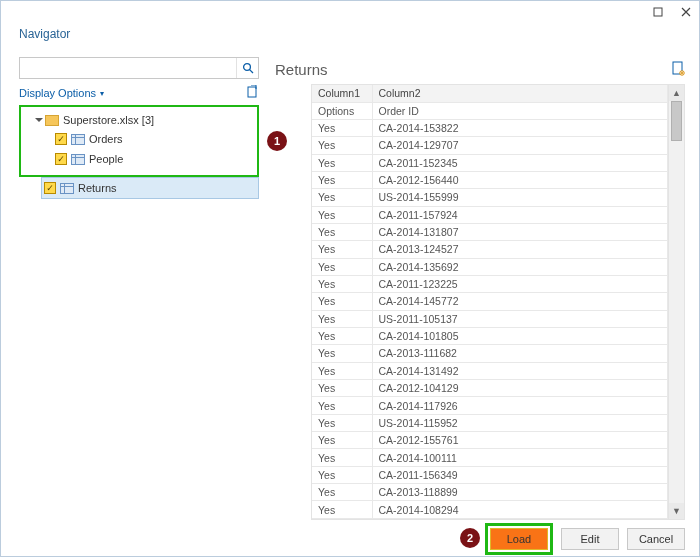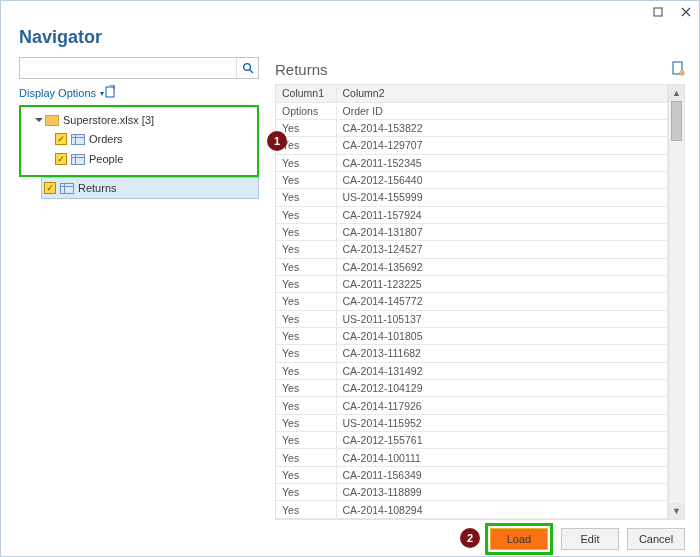--- a/index.html
+++ b/index.html
@@ -1,47 +1,47 @@
 <!DOCTYPE html>
 <html><head>
 <meta charset="utf-8">
 <style>
   * { box-sizing: border-box; margin: 0; padding: 0; }
   html, body { width: 700px; height: 557px; font-family: "Segoe UI", Arial, sans-serif; font-size: 11px; color: #333; background: #fff; overflow: hidden; }
   .window { width: 700px; height: 557px; border: 1px solid #bcd; position: relative; }
   .titlebar { height: 22px; display: flex; justify-content: flex-end; align-items: center; padding: 0 6px; gap: 14px; }
   .titlebar .icon-btn { width: 14px; height: 14px; display: flex; align-items: center; justify-content: center; color: #444; cursor: pointer; }
   .header { padding: 4px 18px 8px; }
-  .header h1 { font-size: 18px; font-weight: 700; color: #2a6496; }
+  .header h1 { font-size: 12px; font-weight: 400; color: #2a6496; }
   .body { display: flex; position: absolute; top: 56px; left: 0; right: 0; bottom: 36px; }
   .left { width: 270px; padding: 0 8px 0 18px; }
   .right { flex: 1; padding: 0 14px 0 4px; display: flex; flex-direction: column; }
   .search { display: flex; border: 1px solid #c8c8c8; height: 22px; width: 240px; margin-bottom: 6px; }
   .search input { flex: 1; border: none; outline: none; padding: 0 4px; font-size: 11px; }
   .search .sbtn { width: 22px; display:flex; align-items:center; justify-content:center; color:#0b5ea8; border-left:1px solid #e2e2e2; cursor:pointer; }
-  .opts-row { display: flex; align-items: center; width: 240px; margin-bottom: 4px; }
+  .opts-row { display: flex; align-items: center; justify-content: space-between; width: 240px; margin-bottom: 4px; }
   .opts { color: #0b5ea8; font-size: 11px; cursor: pointer; display:flex; align-items:center; gap:4px;}
   .refresh { color:#0b5ea8; cursor:pointer; }
   .tree { width: 240px; }
   .anno-box1 { border: 2px solid #1fb814; padding: 4px 10px 6px; position: relative; }
   .file-row { display:flex; align-items:center; gap:4px; padding:3px 2px 3px 6px; cursor:pointer; }
   .tri { width:0; height:0; border-top:4px solid transparent; border-bottom:4px solid transparent; border-left:4px solid #555; transform: rotate(90deg);}
   .folder-icon { width:14px; height:11px; background:#f6c65a; border:1px solid #d6a434; }
   .sheet-row { display:flex; align-items:center; gap:4px; padding:4px 2px 4px 24px; cursor:pointer; }
   .sheet-row.sel { background:#daeaf7; border:1px solid #a8c8e4; margin-left:22px; padding-left:2px;}
   .cb { width:12px; height:12px; border:1px solid #b88a00; background:#ffd94a; display:flex; align-items:center; justify-content:center; font-size:9px; color:#5a4400; line-height:1;}
   .table-icon { width:14px; height:11px; border:1px solid #6a93c4; background:#dfeaf6; position:relative;}
   .table-icon::before { content:""; position:absolute; top:2px; left:0; right:0; height:1px; background:#6a93c4;}
   .table-icon::after { content:""; position:absolute; top:0; bottom:0; left:3px; width:1px; background:#6a93c4;}
   .badge { position:absolute; width:20px; height:20px; border-radius:50%; background:#7a1216; color:#fff; font-size:11px; font-weight:bold; display:flex; align-items:center; justify-content:center; }
   .badge1 { top: 24px; right: -30px; }
   .preview-header { display:flex; justify-content:space-between; align-items:center; padding:4px 0 6px;}
   .preview-title { color:#5c5c5c; font-size:15px; font-weight:400;}
   .sheet-action { color:#0b5ea8; cursor:pointer; }
-  .grid-wrap { flex:1; border:1px solid #e3e3e3; display:flex; overflow:hidden;}
+  .grid-wrap { flex:1; border:1px solid #e3e3e3; display:flex; overflow:hidden;margin-left:36px;}
   .grid { flex:1; border-collapse:collapse; width:100%; }
   .grid th, .grid td { border-bottom:1px solid #e8e8e8; border-right:1px solid #e8e8e8; text-align:left; padding:2px 6px; font-size:10.5px; color:#555; height:17px; white-space:nowrap;}
   .grid th { background:#f3f3f3; color:#444; font-weight:400;}
   .col1 { width: 60px; }
   .scrollbar { width:16px; background:#f1f1f1; border-left:1px solid #e3e3e3; position:relative;}
   .scroll-up, .scroll-down { height:16px; display:flex; align-items:center; justify-content:center; color:#666; font-size:9px; cursor:pointer; background:#eaeaea;}
   .scroll-thumb { position:absolute; top:16px; left:2px; right:2px; height:40px; background:#c8c8c8; border:1px solid #b0b0b0;}
   .scroll-down { position:absolute; bottom:0; left:0; right:0;}
   .footer { position:absolute; bottom:0; left:0; right:0; height:34px; display:flex; justify-content:flex-end; align-items:center; padding:0 14px; gap:8px;}
   .btn { min-width:58px; height:22px; border:1px solid #c8c8c8; background:#f2f2f2; font-size:11px; color:#333; display:flex; align-items:center; justify-content:center; cursor:pointer; padding:0 10px;}

